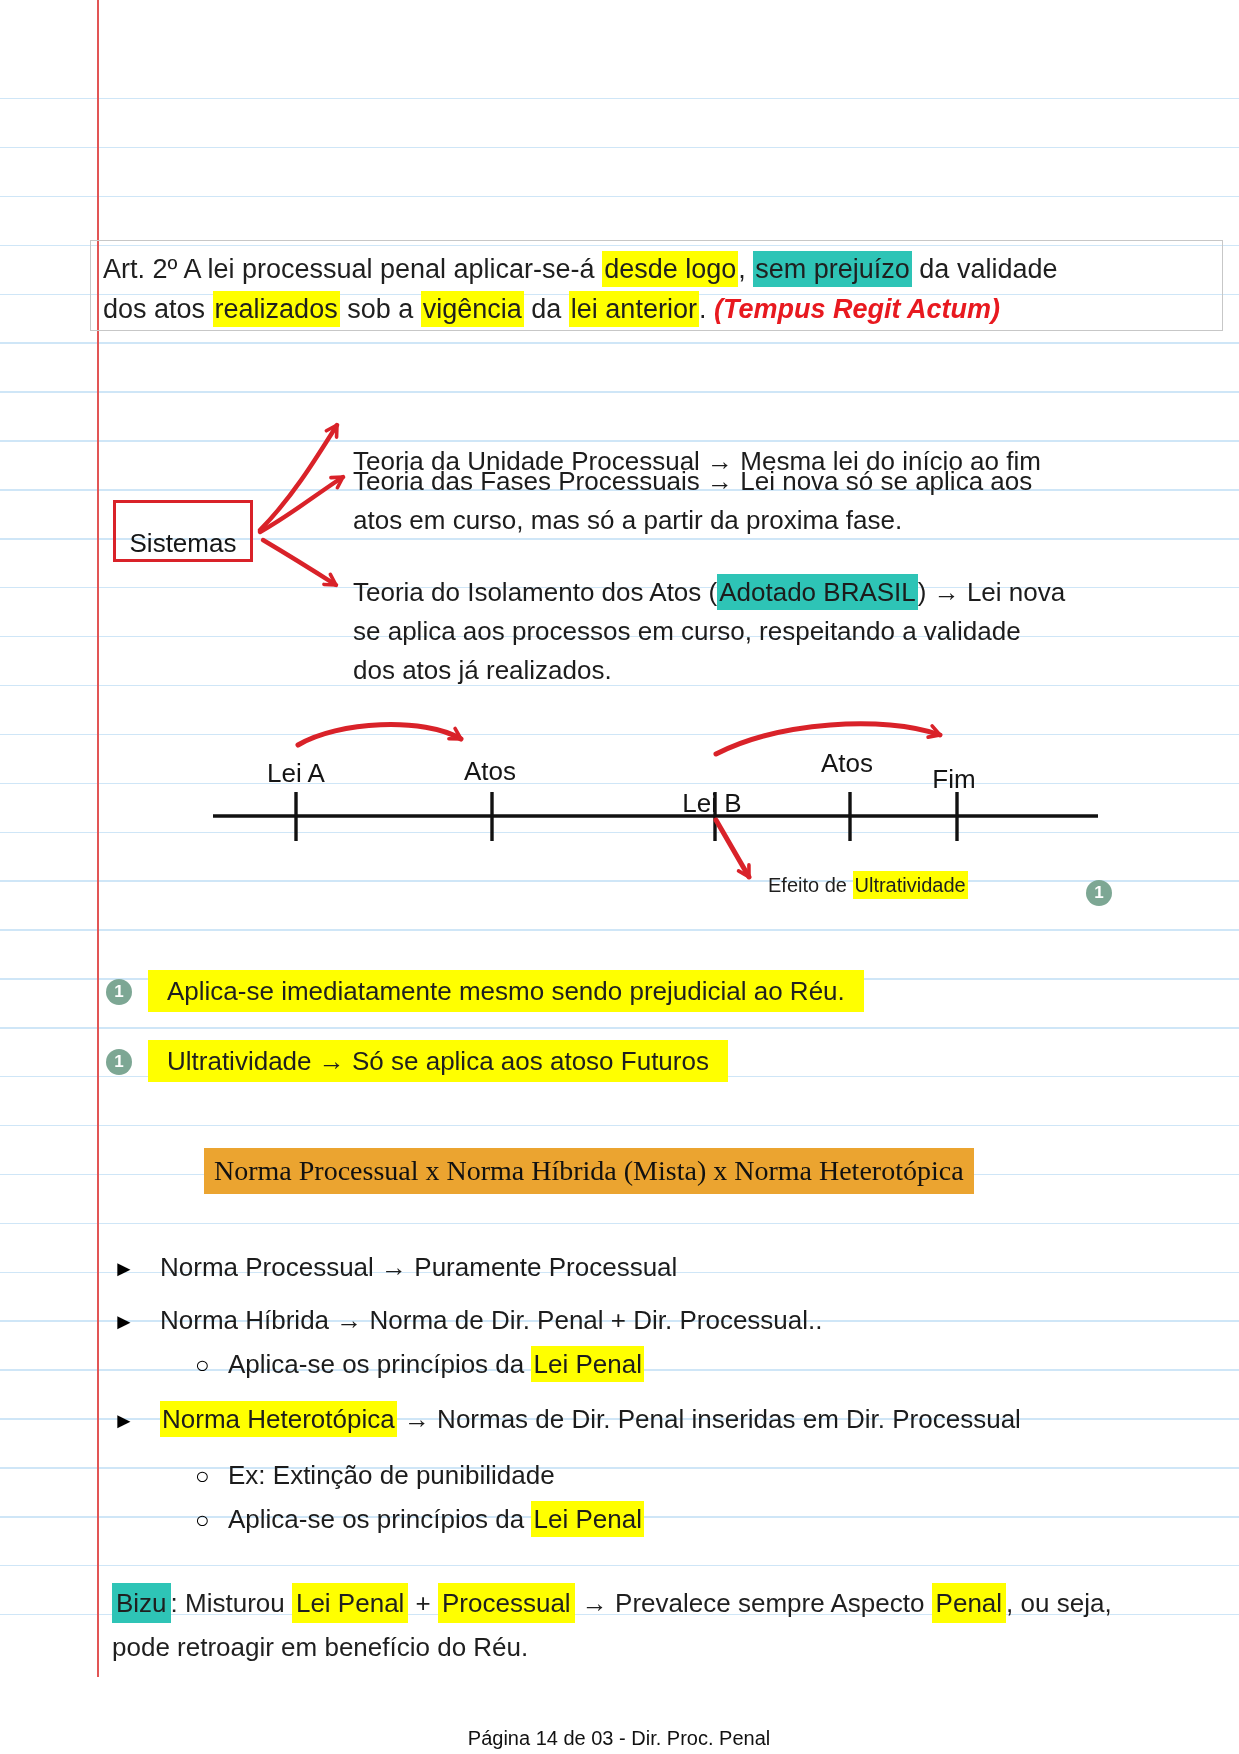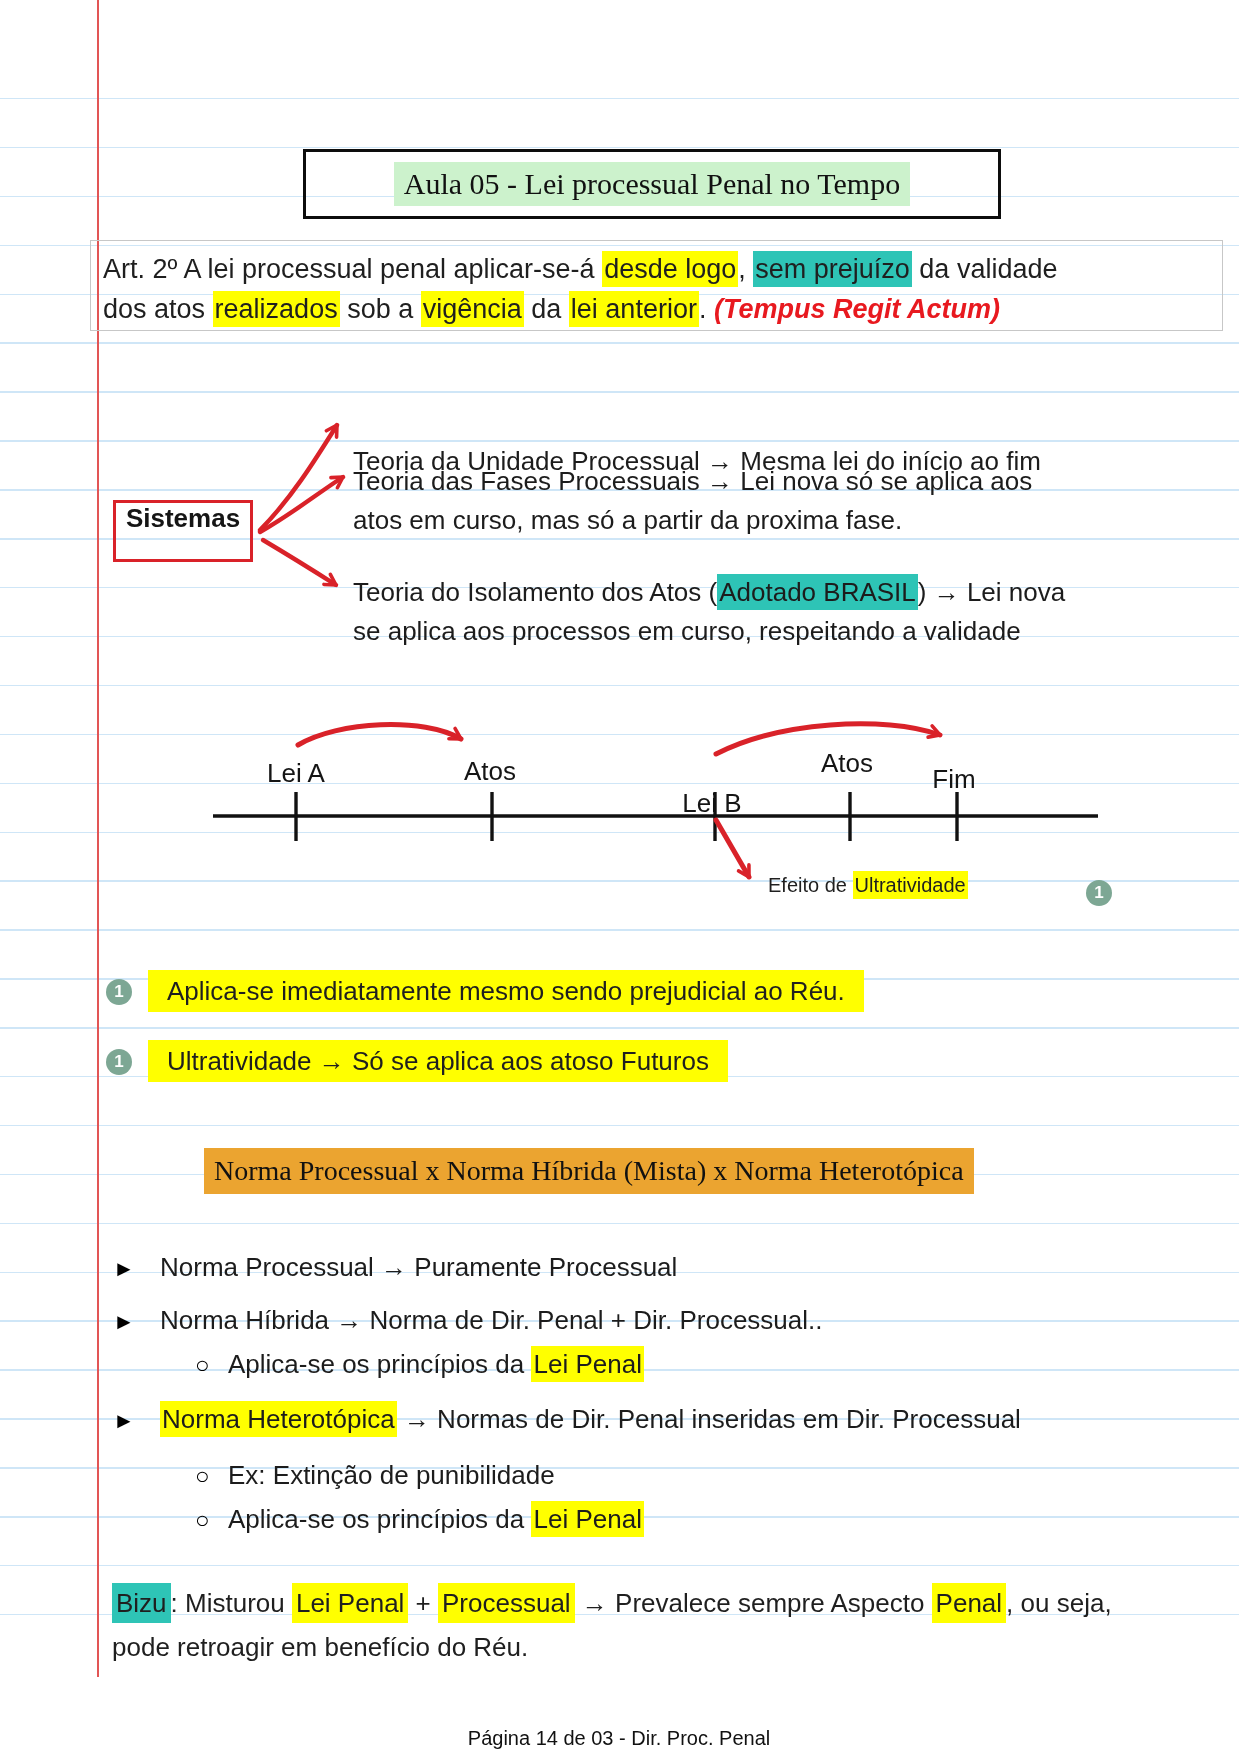--- a/index.html
+++ b/index.html
@@ -32,22 +32,22 @@
   .article-box .line{font-size:27px;line-height:40px;white-space:nowrap;}
 
   
   .hl-yellow{background:#ffff00;padding:3px 2px;}
   .hl-teal{background:#2ec4b6;padding:3px 2px;}
   .red-italic{color:#e8191f;font-style:italic;font-weight:600;}
 
   
   .sistemas-box{
     position:absolute;left:113px;top:500px;width:140px;height:62px;
-    border:3px solid #d92229;display:flex;align-items:flex-start;justify-content:center;
-    font-size:26px;color:#151515;background:transparent;box-sizing:border-box;font-weight:bold;
+    border:3px solid #d92229;display:flex;align-items:flex-end;justify-content:center;
+    font-size:26px;color:#151515;background:transparent;box-sizing:border-box;
   }
   .theory{position:absolute;left:353px;font-size:26px;line-height:39px;color:#1c1c1c;white-space:nowrap;}
   .theory.t1{top:406px;margin-top:36px;}
   .theory.t2{top:462px;}
   .theory.t3{top:573px;}
 
   
   .tl-label{position:absolute;transform:translateX(-50%);font-size:26px;color:#151515;white-space:nowrap;}
 
   
@@ -88,43 +88,41 @@
   svg.overlay{position:absolute;left:0;top:0;pointer-events:none;z-index:5;}
 </style>
 </head>
 <body>
 
 <div class="sheet">
 
   <div class="ruling"></div>
   <div class="margin-line"></div>
 
-  <div class="title-box">
-    <span class="title-text">Aula 05 - Lei processual Penal no Tempo</span>
-  </div>
 
   <div class="article-box">
     <div class="line"><span>Art. 2º A lei processual penal aplicar-se-á </span><span class="hl-yellow">desde logo</span><span>, </span><span class="hl-teal">sem prejuízo</span><span> da validade</span></div>
     <div class="line"><span>dos atos </span><span class="hl-yellow">realizados</span><span> sob a </span><span class="hl-yellow">vigência</span><span> da </span><span class="hl-yellow">lei anterior</span><span>. </span><span class="red-italic">(Tempus Regit Actum)</span></div>
   </div>
 
   <div class="sistemas-box">
     <span>Sistemas</span>
   </div>
 
   <div class="theory t1">
     <div class="line"><span>Teoria da Unidade Processual →  Mesma lei do início ao fim</span></div>
   </div>
   <div class="theory t2">
     <div class="line"><span>Teoria das Fases Processuais → Lei nova só se aplica aos</span></div>
     <div class="line"><span>atos em curso, mas só a partir da proxima fase.</span></div>
   </div>
   <div class="theory t3">
     <div class="line"><span>Teoria do Isolamento dos Atos (</span><span class="hl-teal">Adotado BRASIL</span><span>) → Lei nova</span></div>
     <div class="line"><span>se aplica aos processos em curso, respeitando a validade</span></div>
+    <div class="line"><span>dos atos já realizados.</span></div>
   </div>
 
   <span class="tl-label" style="left:296px;top:758px;">Lei A</span>
   <span class="tl-label" style="left:490px;top:756px;">Atos</span>
   <span class="tl-label" style="left:712px;top:760px;margin-top:28px;">Lei B</span>
   <span class="tl-label" style="left:847px;top:748px;">Atos</span>
   <span class="tl-label" style="left:954px;top:764px;">Fim</span>
 
   <div class="effect-line"><span>Efeito de </span><span class="hl-yellow">Ultratividade</span></div>
   <span class="num-badge badge-abs" style="left:1086px;top:880px;">1</span>

